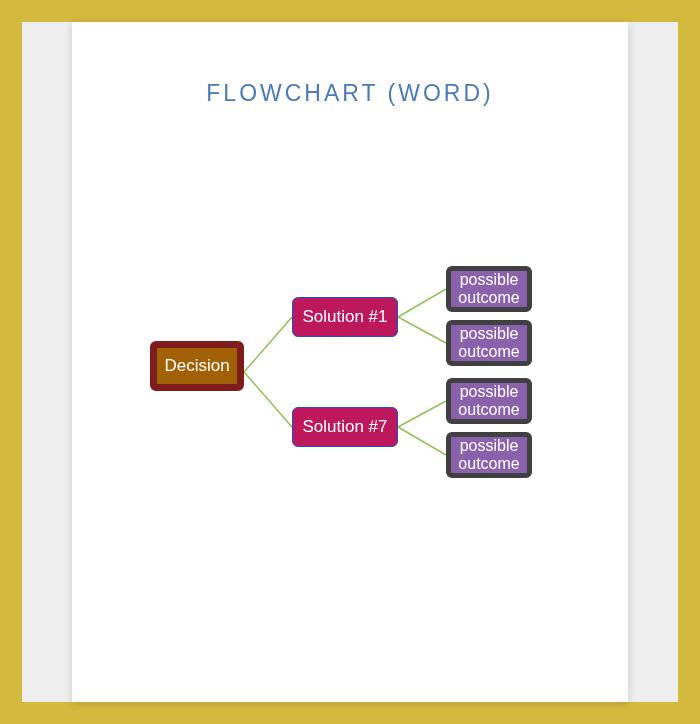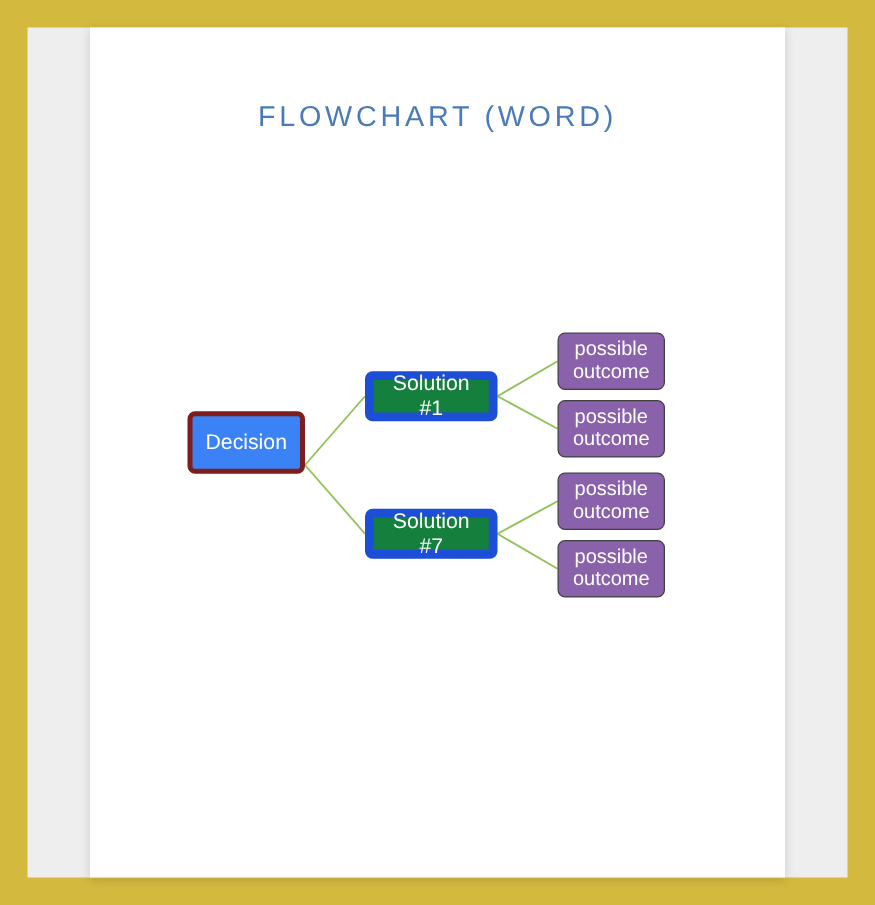--- a/index.html
+++ b/index.html
@@ -55,38 +55,38 @@
       color: #ffffff;
       font-size: 17px;
       display: flex;
       align-items: center;
       justify-content: center;
       text-align: center;
       padding: 4px 8px;
       line-height: 1.15;
     }
     .node-decision {
-      background: #3b82f6;
-      border: 4px solid #7f1d1d;
+      background: #a16207;
+      border: 7px solid #7f1d1d;
       width: 94px;
       height: 50px;
       left: 0;
-      top: 67px;
+      top: 79px;
     }
     .node-solution {
-      background: #15803d;
-      border: 7px solid #1d4ed8;
+      background: #be185d;
+      border: 1px solid #1d4ed8;
       width: 106px;
       height: 40px;
     }
     .sol1 { left: 142px; top: 35px; }
     .sol2 { left: 142px; top: 145px; }
     .node-outcome {
       background: #8a61ab;
-      border: 1px solid #404040;
+      border: 5px solid #404040;
       width: 86px;
       height: 46px;
       font-size: 16px;
     }
     .out1 { left: 296px; top: 4px; }
     .out2 { left: 296px; top: 58px; }
     .out3 { left: 296px; top: 116px; }
     .out4 { left: 296px; top: 170px; }
     svg.connectors {
       position: absolute;

